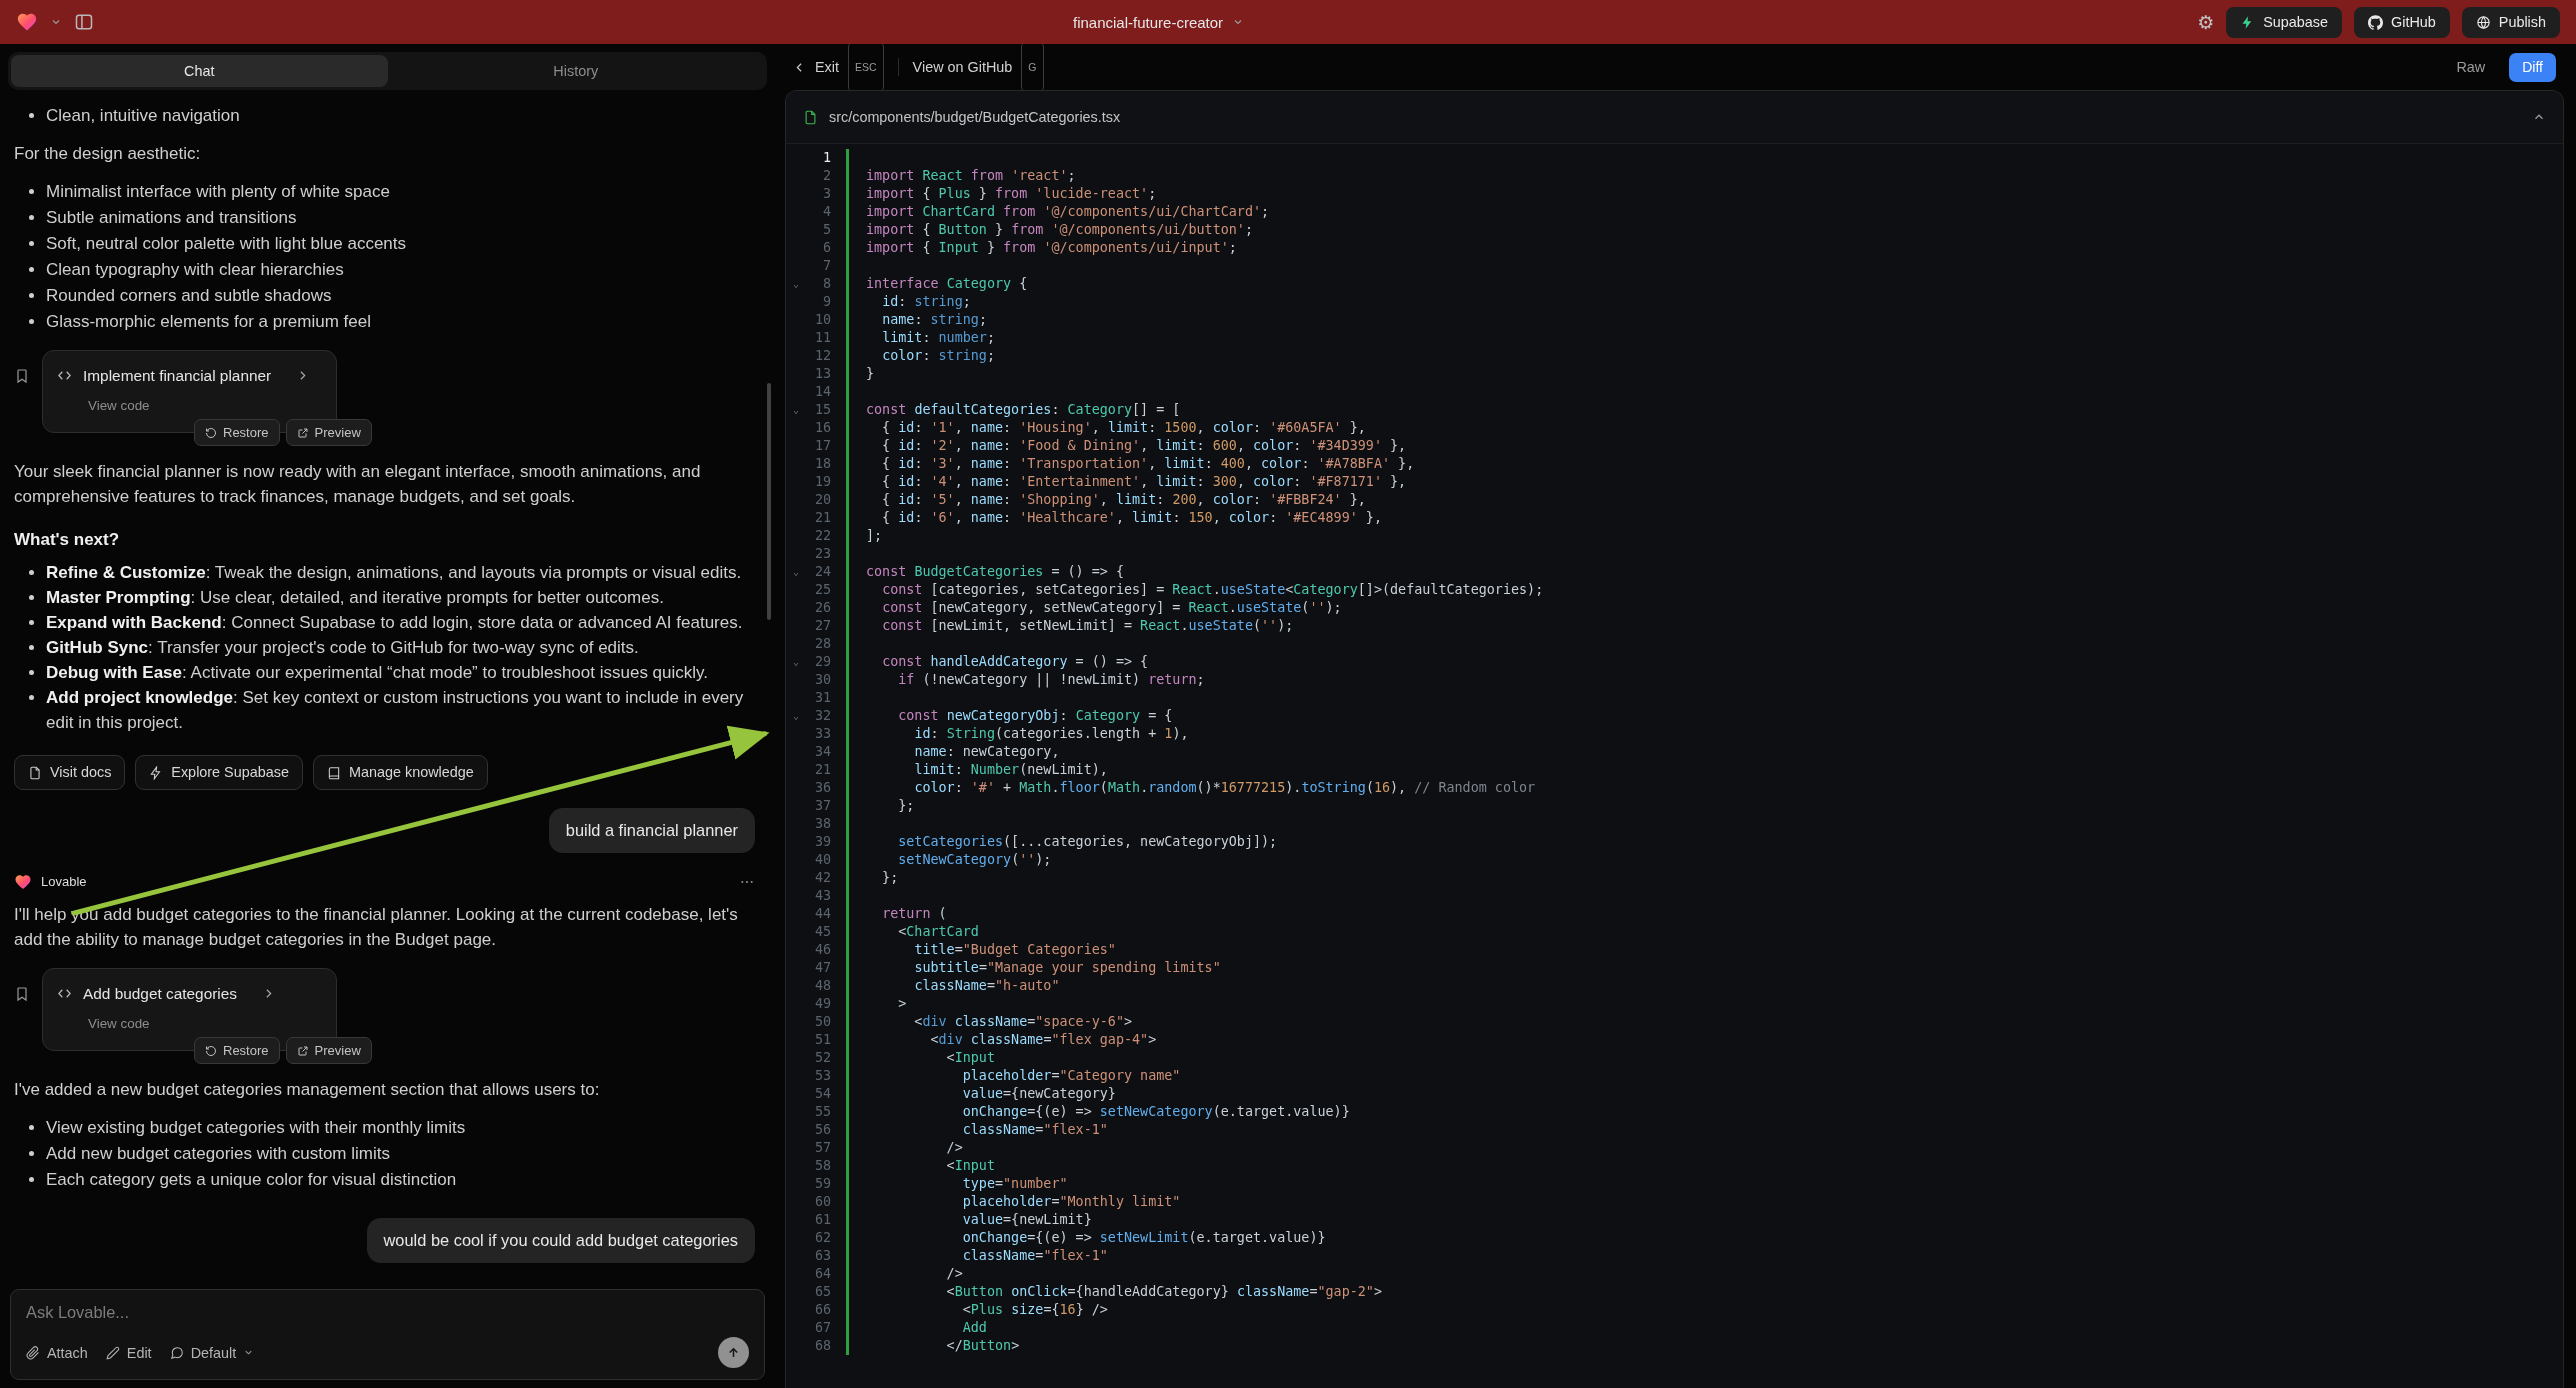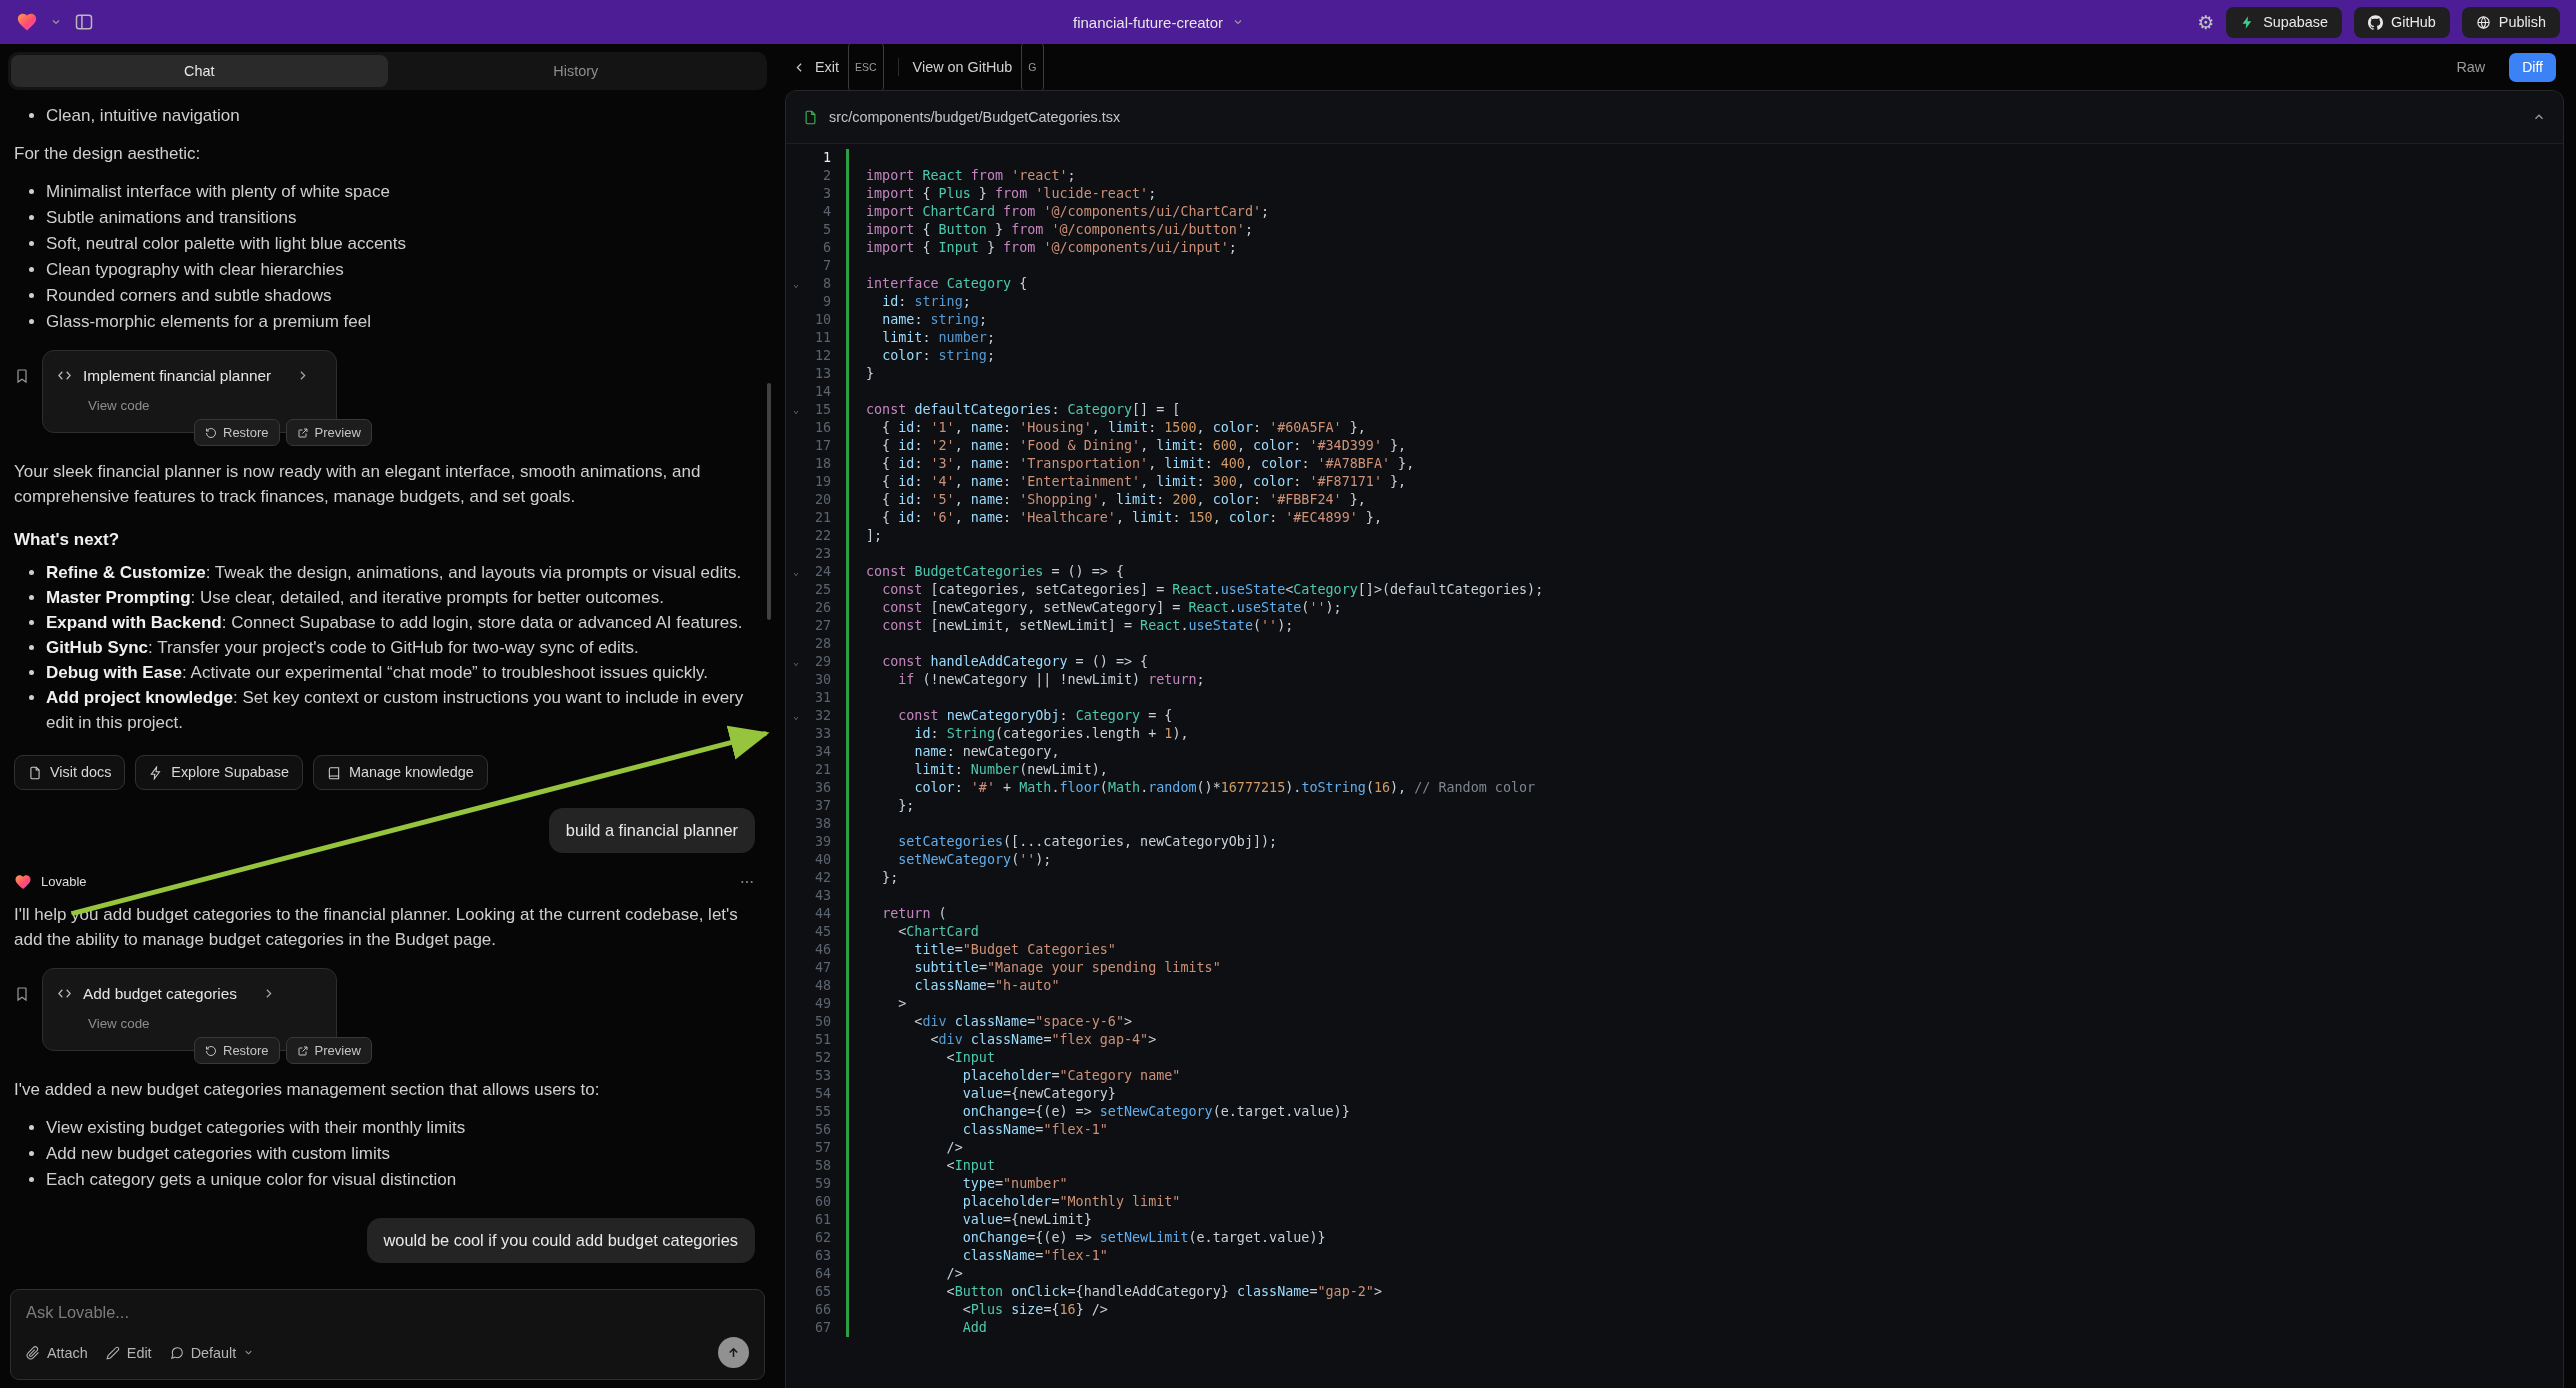--- a/index.html
+++ b/index.html
@@ -6,21 +6,21 @@
   html,body { width:2576px; height:1388px; overflow:hidden; }
   body {
     background:#060606;
     font-family:"Liberation Sans", sans-serif;
     color:#cfcfcf;
     position:relative;
   }
   svg { display:block; }
 
   
-  .topbar { height:44px; display:flex; align-items:center; padding:0 16px; gap:12px; position:relative; background:#4c1d95; }
+  .topbar { height:44px; display:flex; align-items:center; padding:0 16px; gap:12px; position:relative; background:#7f1d1d; }
   .icon-btn { display:flex; align-items:center; justify-content:center; color:#b9b9b9; cursor:pointer; }
   .project-title { position:absolute; left:1073px; top:0; height:44px; display:flex; align-items:center; gap:9px; font-size:15px; color:#e6e6e6; cursor:pointer; }
   .topbar-right { margin-left:auto; display:flex; align-items:center; gap:12px; }
   .pill { height:31px; padding:0 14px; background:#1f1f1f; border-radius:8px; display:flex; align-items:center; gap:8px; font-size:14.4px; color:#eaeaea; cursor:pointer; }
   .gear { font-size:19px; color:#c2c2c2; }
 
   
   .main { display:flex; height:1344px; }
 
   
@@ -712,20 +712,25 @@
             <li class="cl">
               <span class="fold"></span>
               <span class="ln">66</span>
               <span class="lc">            &lt;<span class="tok-cls">Plus</span> <span class="tok-prop">size</span>={<span class="tok-num">16</span>} /&gt;</span>
             </li>
             <li class="cl">
               <span class="fold"></span>
               <span class="ln">67</span>
               <span class="lc">            <span class="tok-cls">Add</span></span>
             </li>
+            <li class="cl">
+              <span class="fold"></span>
+              <span class="ln">68</span>
+              <span class="lc">          &lt;/<span class="tok-cls">Button</span>&gt;</span>
+            </li>
           </ol>
       </div>
     </div>
   </section>
 </div>
 
 <svg class="arrow-overlay" viewBox="0 0 2587 1394" width="2576" height="1388">
   <defs>
     <marker id="ah" markerWidth="9" markerHeight="8" refX="7" refY="3.5" orient="auto" markerUnits="strokeWidth">
       <path d="M0,0 L8,3.5 L0,7 Z" fill="#96c43d"></path>

